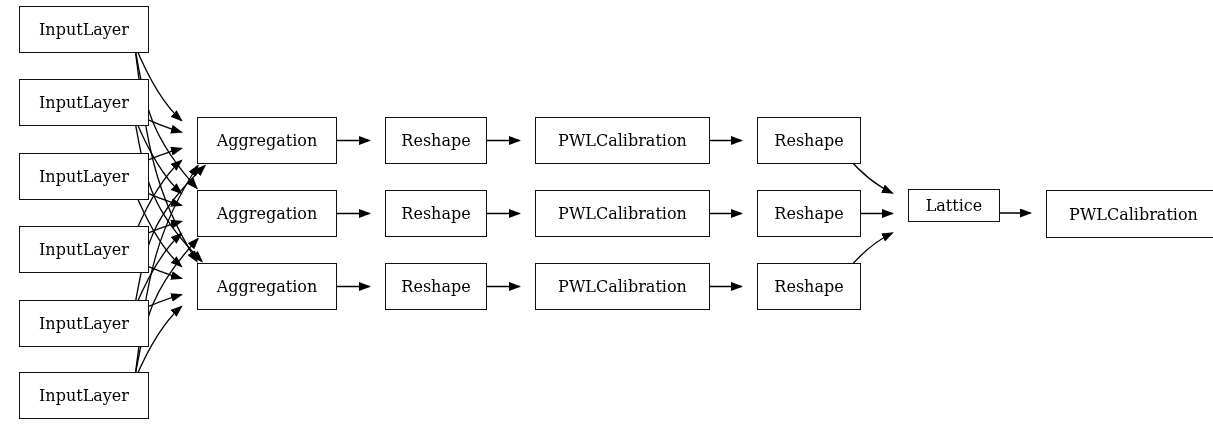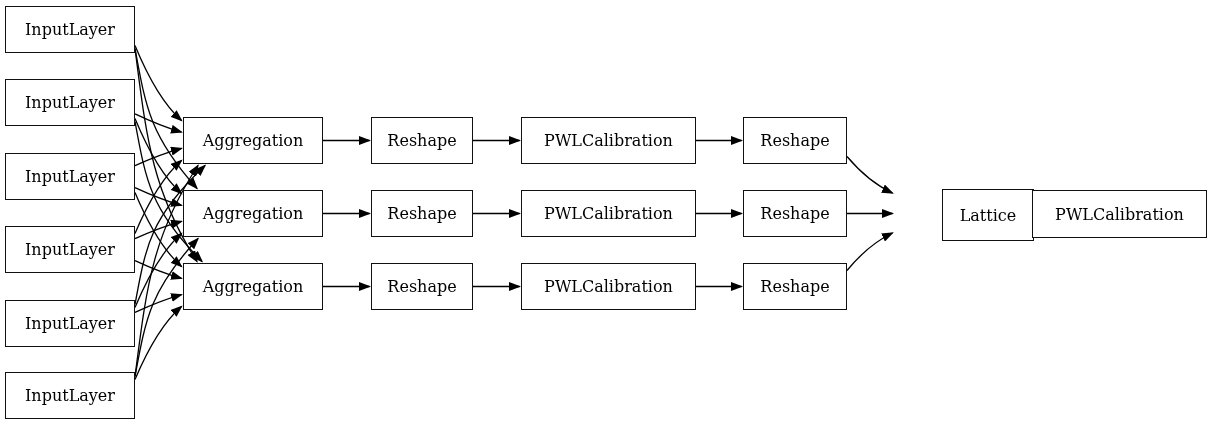--- a/index.html
+++ b/index.html
@@ -35,20 +35,21 @@
     box-sizing: border-box;
     background: #ffffff;
     border: 1.5px solid #111111;
     display: flex;
     align-items: center;
     justify-content: center;
     font-family: "DejaVu Serif", "Liberation Serif", serif;
     font-size: 16px;
     color: #000000;
     white-space: nowrap;
+    margin-left: 14px;
   }
 </style>
 </head>
 <body>
 
 <div class="canvas">
   <svg id="edge-layer" xmlns="http://www.w3.org/2000/svg" viewBox="0 0 1213 427" width="1213" height="427">
     <defs>
       <marker id="arrow" viewBox="0 0 12 9" refX="10.5" refY="4.5" markerWidth="12" markerHeight="9" orient="auto" markerUnits="userSpaceOnUse">
         <path d="M0,0 L12,4.5 L0,9 z"></path>
@@ -136,20 +137,20 @@
       </div>
       <div class="node" style="left: 743px; top: 117px; width: 104px; height: 47px;">
         <span>Reshape</span>
       </div>
       <div class="node" style="left: 743px; top: 190px; width: 104px; height: 47px;">
         <span>Reshape</span>
       </div>
       <div class="node" style="left: 743px; top: 263px; width: 104px; height: 47px;">
         <span>Reshape</span>
       </div>
-      <div class="node" style="left: 942px; top: 189px; width: 92px; height: 52px;">
+      <div class="node" style="left: 894px; top: 189px; width: 92px; height: 33px;">
         <span>Lattice</span>
       </div>
       <div class="node" style="left: 1032px; top: 190px; width: 175px; height: 48px;">
         <span>PWLCalibration</span>
       </div>
     </div>
 </div>
 
 </body></html>

